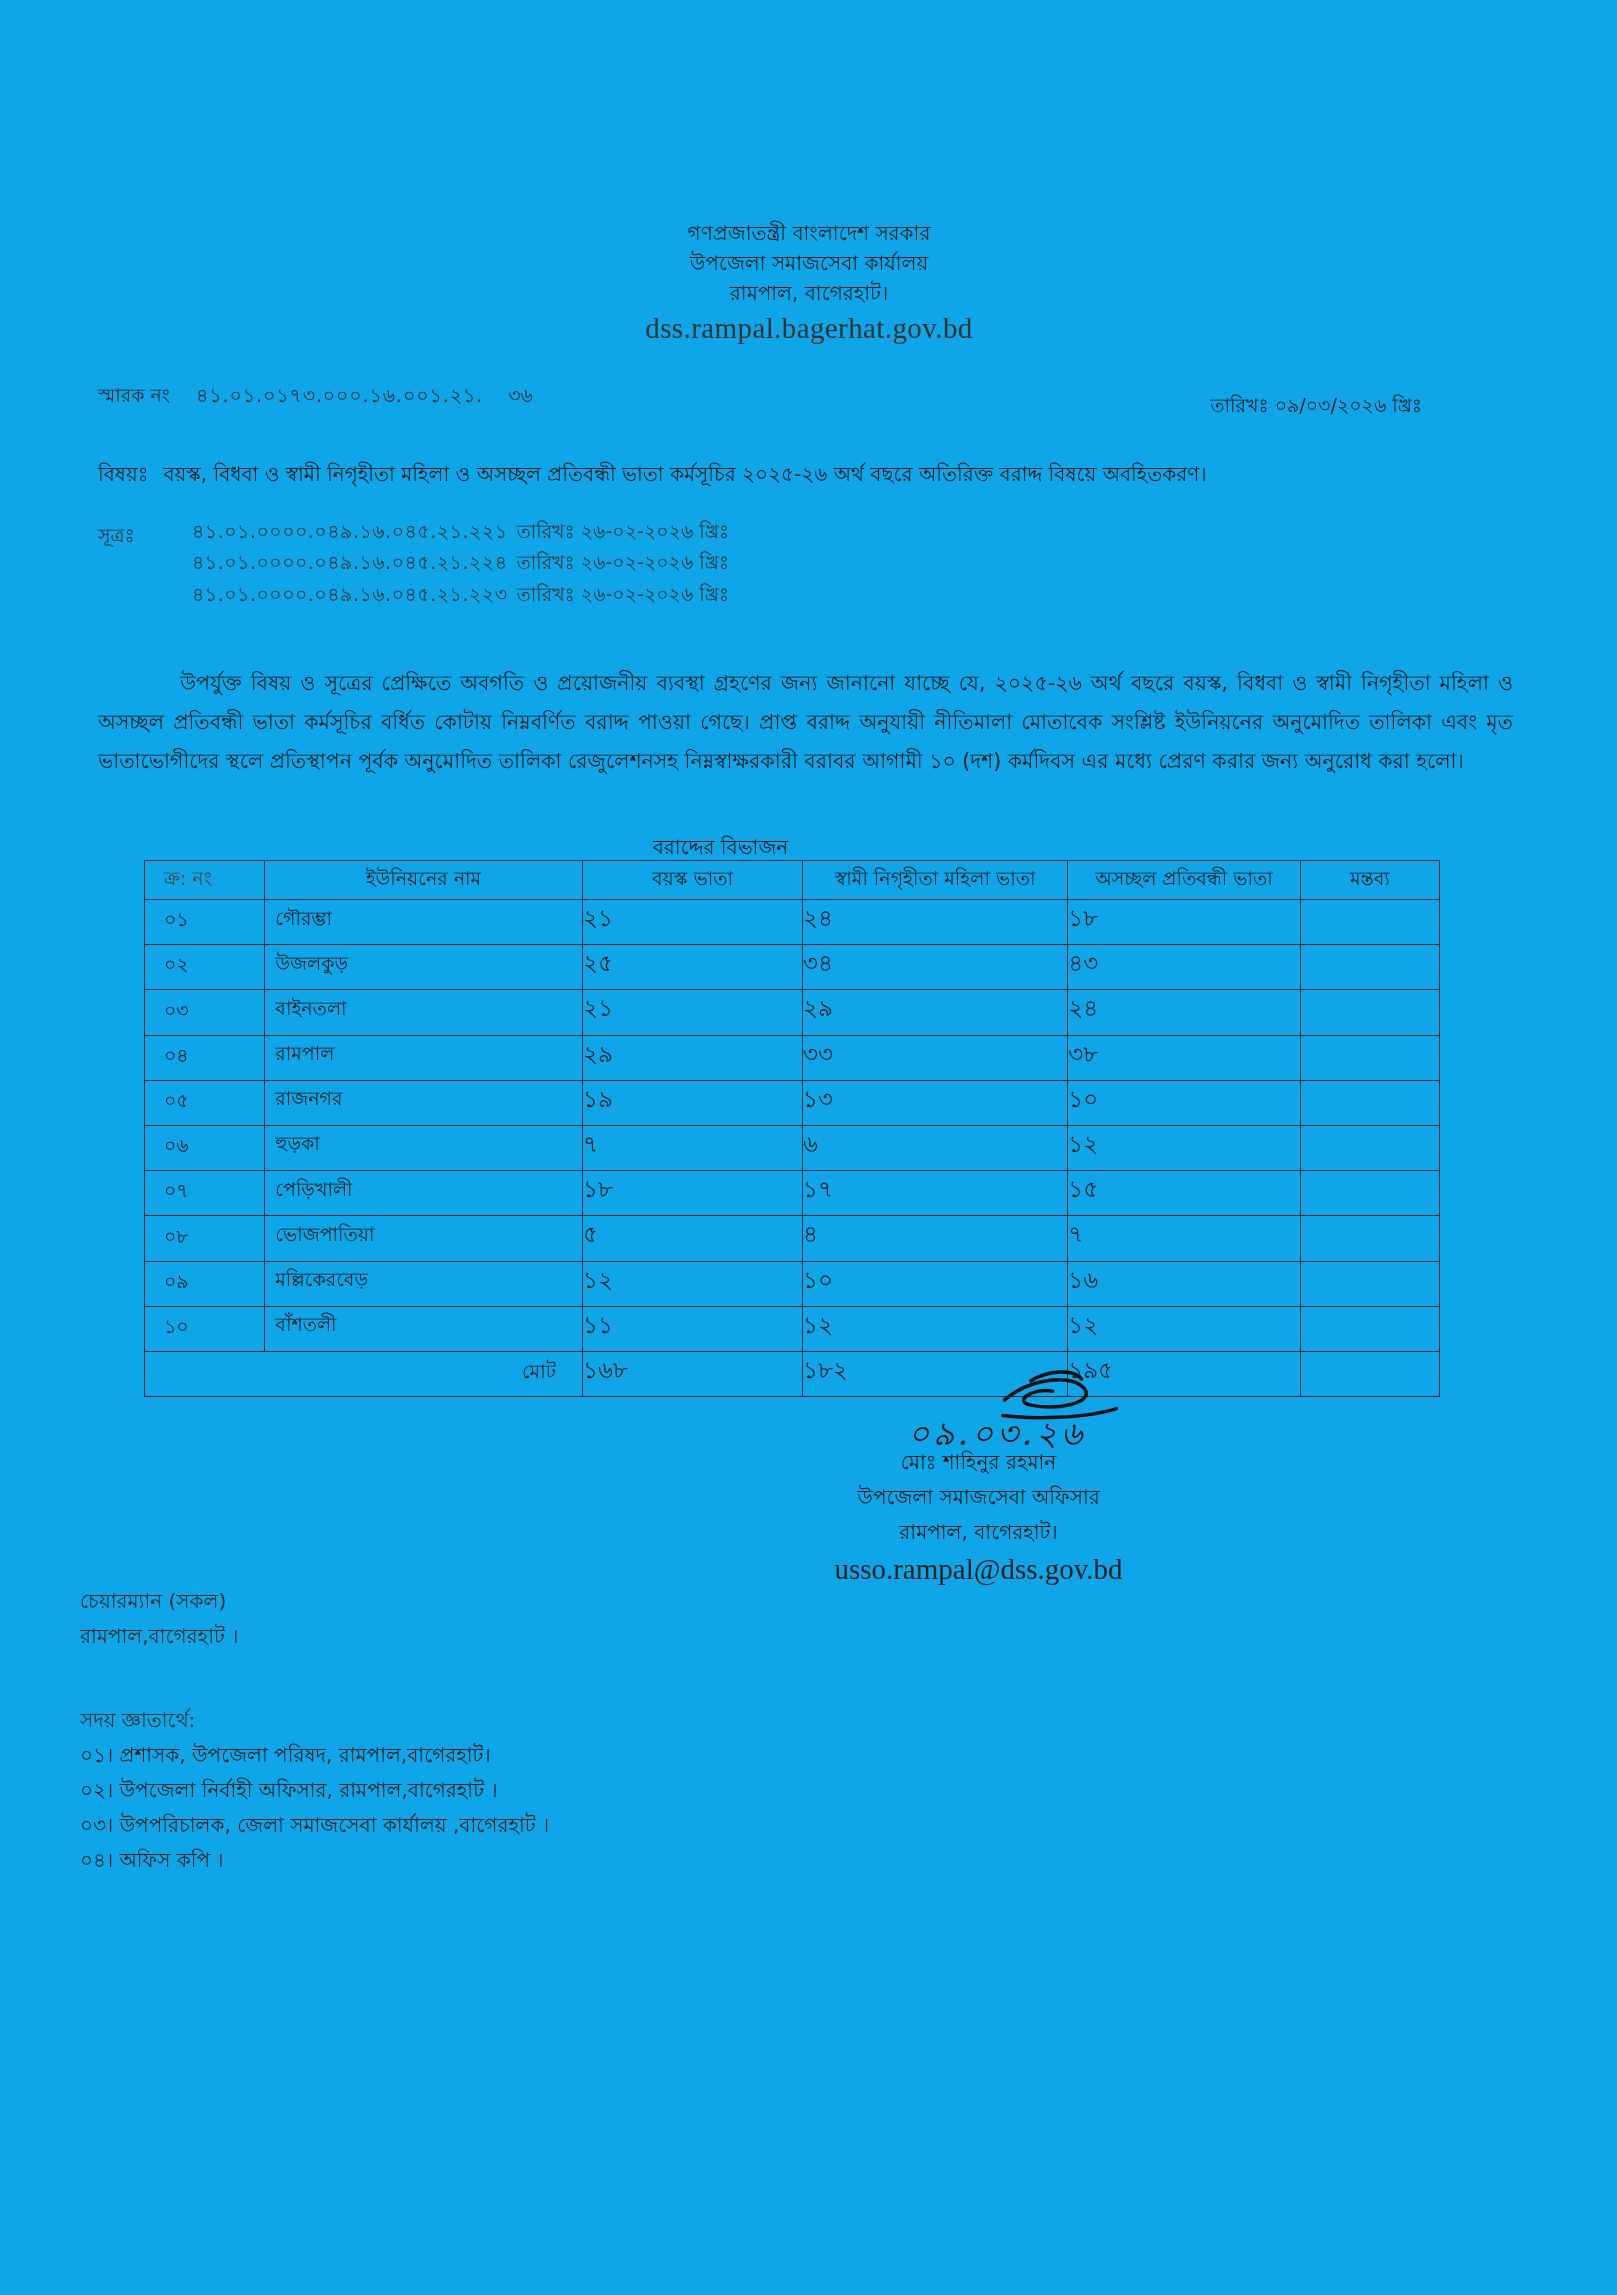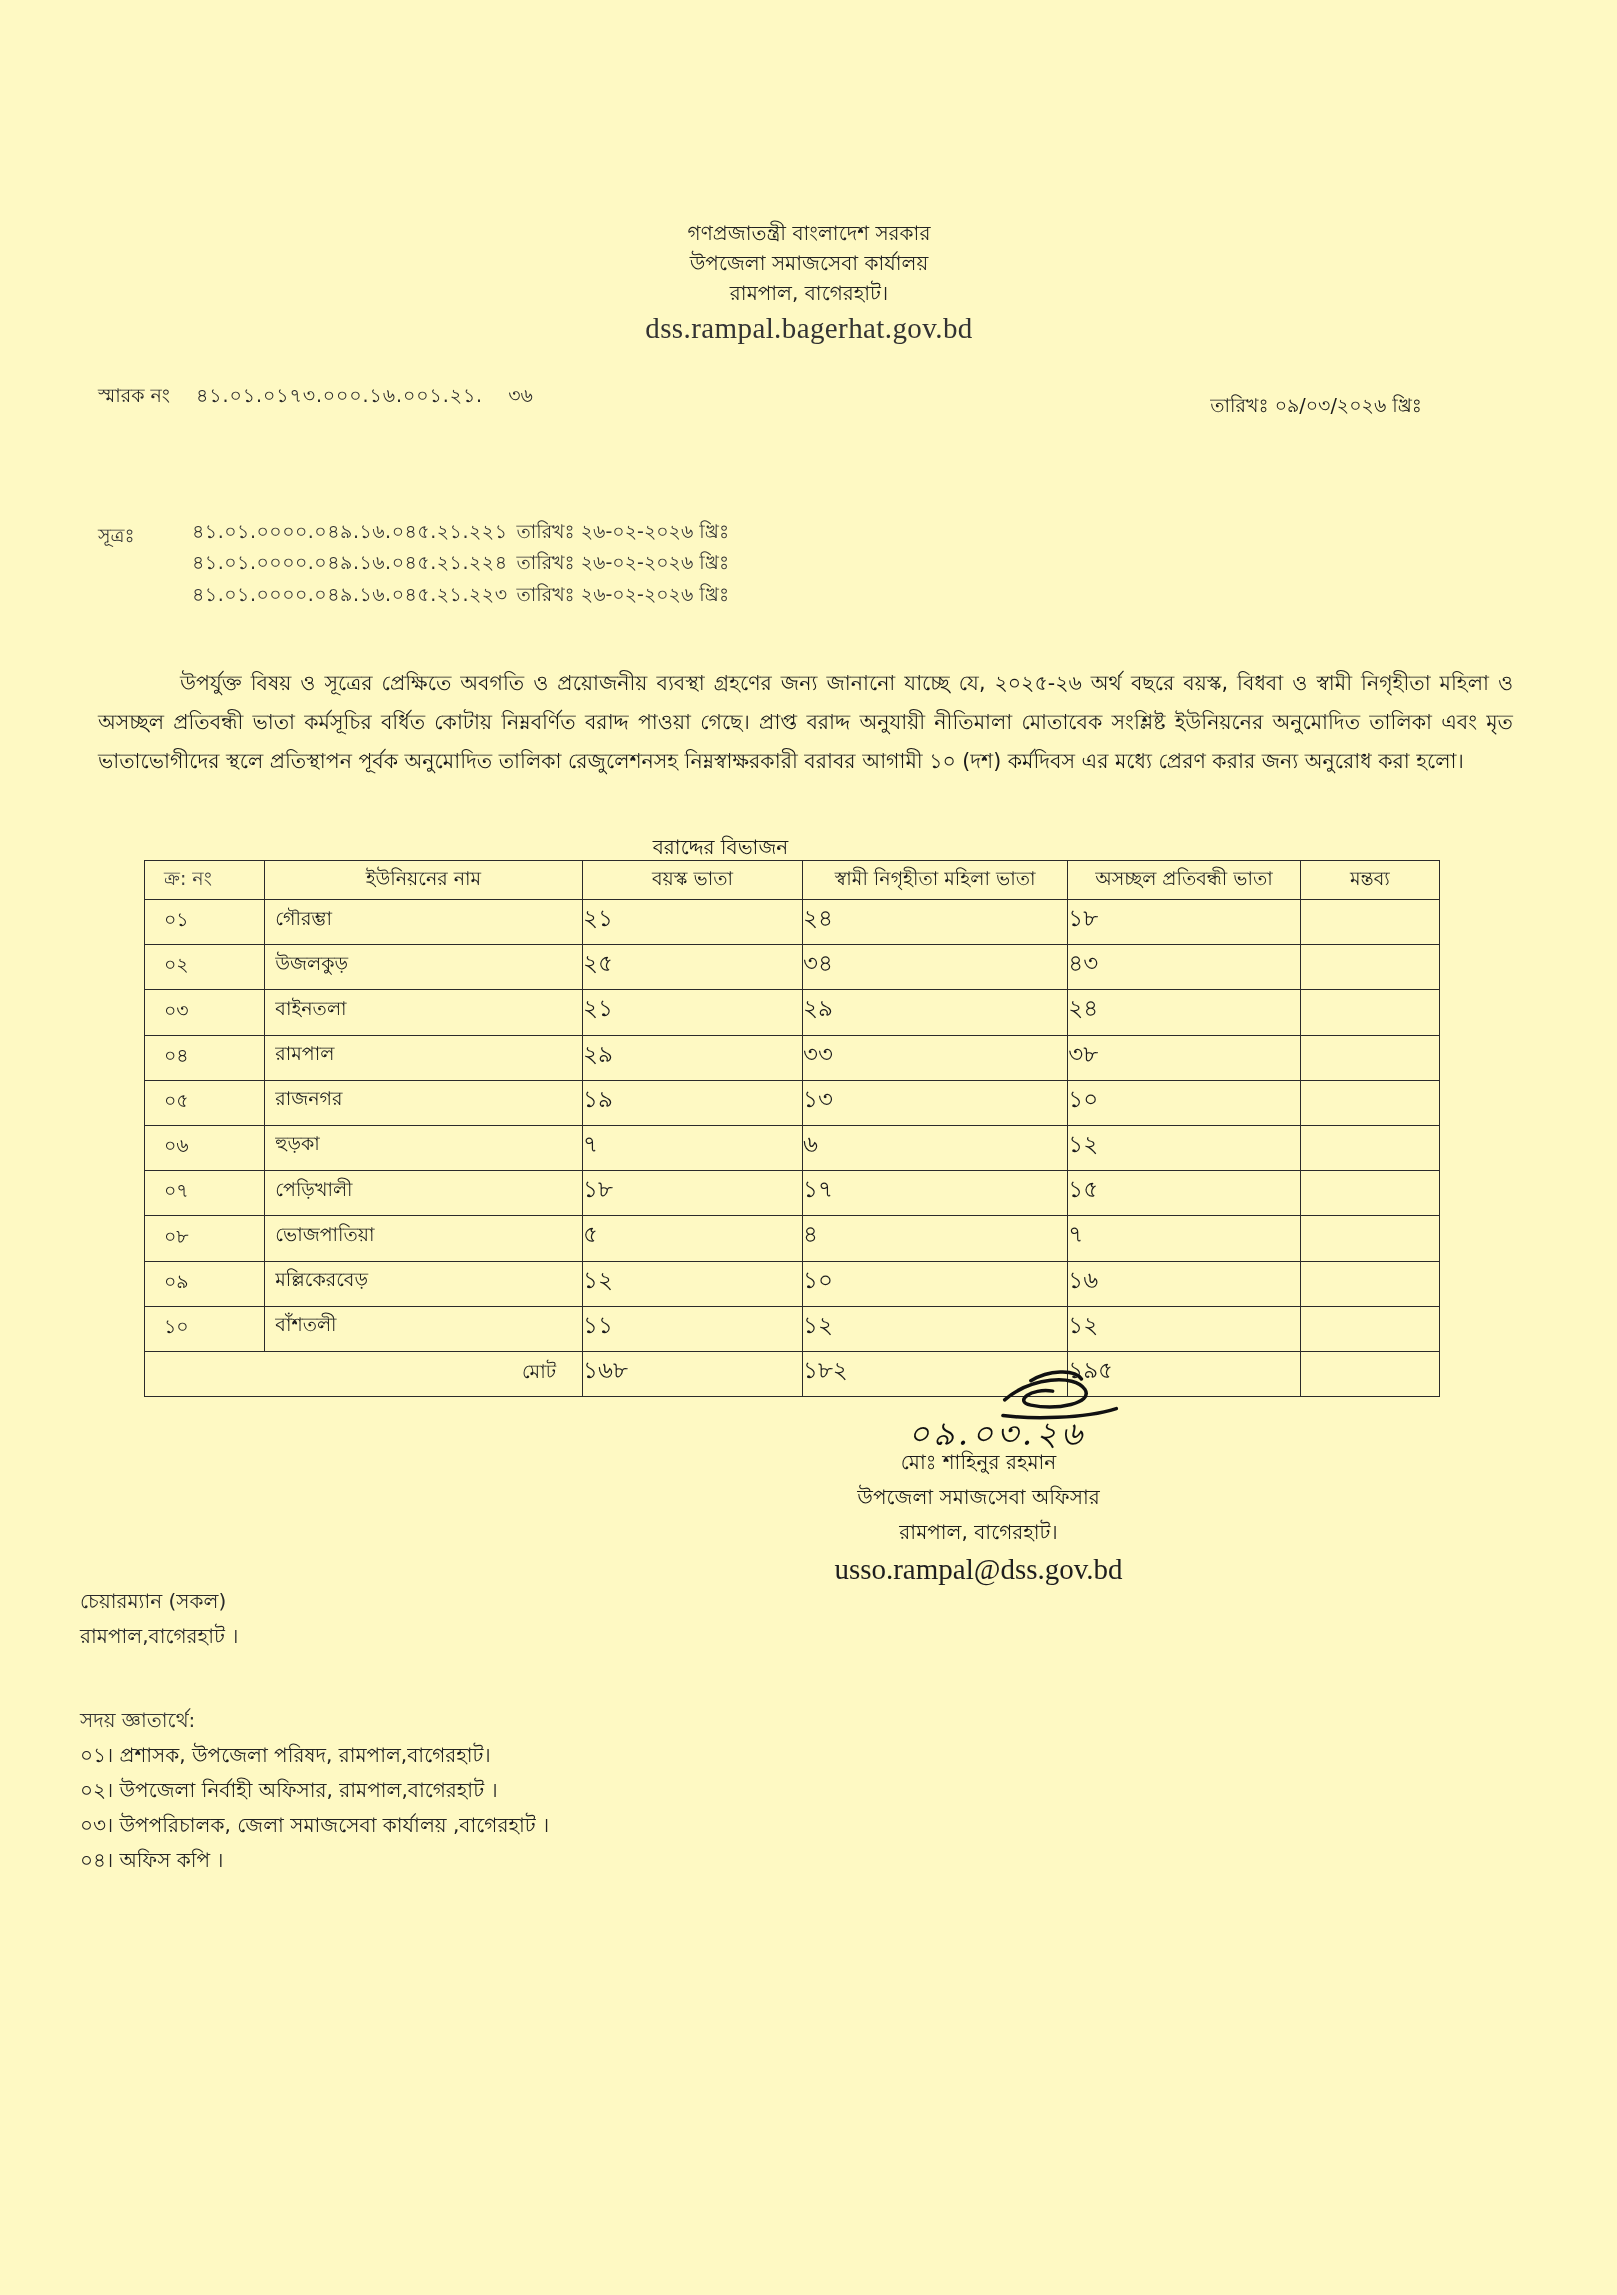--- a/index.html
+++ b/index.html
@@ -4,21 +4,21 @@
 <style>
   html, body { margin: 0; padding: 0; }
   body {
     width: 1618px; height: 2295px;
     background: #fdfdfd;
     position: relative;
     overflow: hidden;
     font-family: "DejaVu Sans", "Liberation Sans", sans-serif;
     color: #1d1d1d;
   }
-  .page { position: absolute; left: 0; top: 0; width: 1618px; height: 2295px; background: #fef9c3; }
+  .page { position: absolute; left: 0; top: 0; width: 1618px; height: 2295px; background: #0ea5e9; }
   .abs { position: absolute; }
   .header { left: 0; width: 1618px; top: 218px; text-align: center; }
   .header .line { font-size: 20px; line-height: 30px; color: #222; }
   .header .web { font-family: "Liberation Serif", "DejaVu Serif", serif; font-size: 29px; line-height: 40px; color: #333; margin-top: 0; letter-spacing: 0.4px; }
   .memo { left: 98px; top: 381px; font-size: 19px; color: #2a2a2a; }
   .memo .num { margin-left: 20px; letter-spacing: 0.9px; }
   .memo .tail { margin-left: 19px; font-family: Liberation Mono, monospace; }
   .date { right: 196px; top: 391px; font-size: 19px; color: #1a1a1a; }
   .subject { left: 98px; top: 459px; font-size: 20px; color: #1a1a1a; white-space: nowrap; }
   .subject .lbl { margin-right: 8.7px; }
@@ -67,20 +67,24 @@
     <div class="web">dss.rampal.bagerhat.gov.bd</div>
   </div>
 
   <div class="abs memo">
     <span>স্মারক নং</span>
     <span class="num">৪১.০১.০১৭৩.০০০.১৬.০০১.২১.</span>
     <span class="tail">৩৬</span>
   </div>
   <div class="abs date">তারিখঃ ০৯/০৩/২০২৬ খ্রিঃ</div>
 
+  <div class="abs subject">
+    <span class="lbl">বিষয়ঃ</span>
+    <span>বয়স্ক, বিধবা ও স্বামী নিগৃহীতা মহিলা ও অসচ্ছল প্রতিবন্ধী ভাতা কর্মসূচির ২০২৫-২৬ অর্থ বছরে অতিরিক্ত বরাদ্দ বিষয়ে অবহিতকরণ।</span>
+  </div>
 
   <div class="abs refs">
     <span class="lbl">সূত্রঃ</span>
     <div class="row" style="top:0px">
       <span>৪১.০১.০০০০.০৪৯.১৬.০৪৫.২১.২২১</span><span class="d">তারিখঃ ২৬-০২-২০২৬ খ্রিঃ</span>
     </div>
     <div class="row" style="top:31px">
       <span>৪১.০১.০০০০.০৪৯.১৬.০৪৫.২১.২২৪</span><span class="d">তারিখঃ ২৬-০২-২০২৬ খ্রিঃ</span>
     </div>
     <div class="row" style="top:63px">

